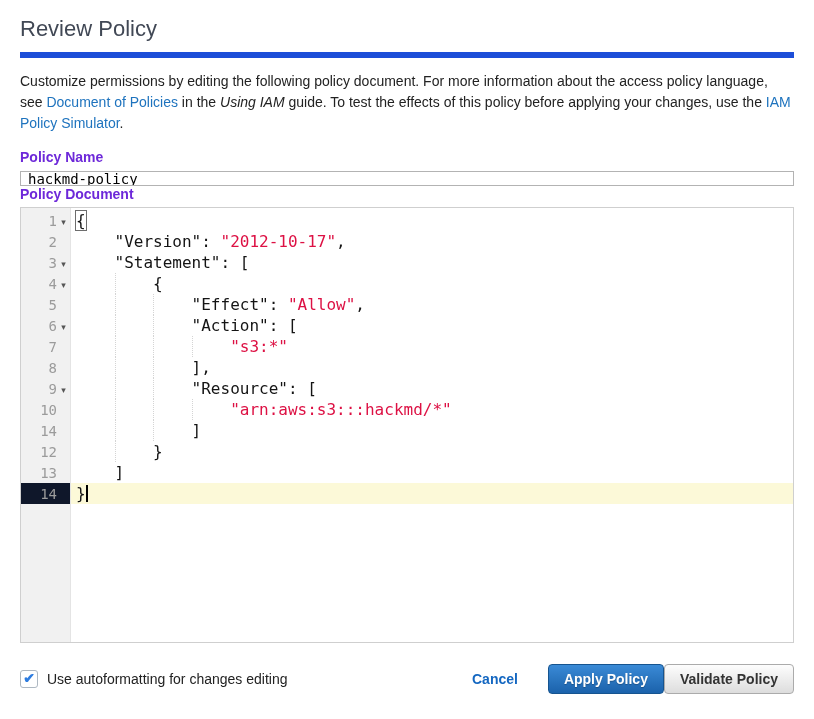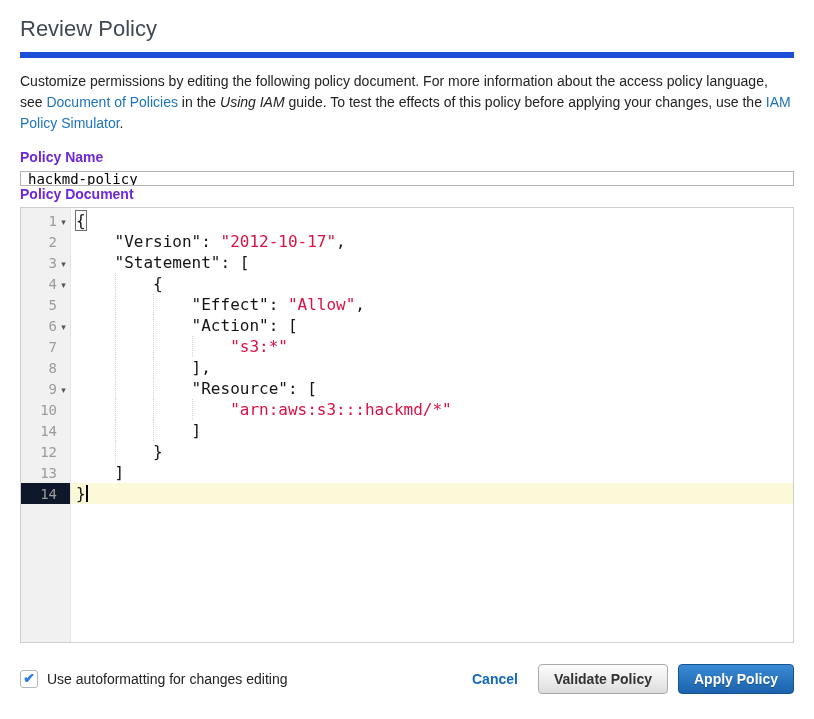--- a/index.html
+++ b/index.html
@@ -244,18 +244,18 @@
 
   <div class="footer">
     <label class="autofmt">
       <span class="cb checked">
           <span class="check-mark">✔</span>
         </span>
       <span class="autofmt-label">Use autoformatting for changes editing</span>
     </label>
     <div class="actions">
       <a href="#" class="cancel-link">Cancel</a>
+      <button class="btn btn-primary">Apply Policy</button>
       <button class="btn btn-secondary">Validate Policy</button>
-      <button class="btn btn-primary">Apply Policy</button>
     </div>
   </div>
 
 </div>
 
 </body></html>

